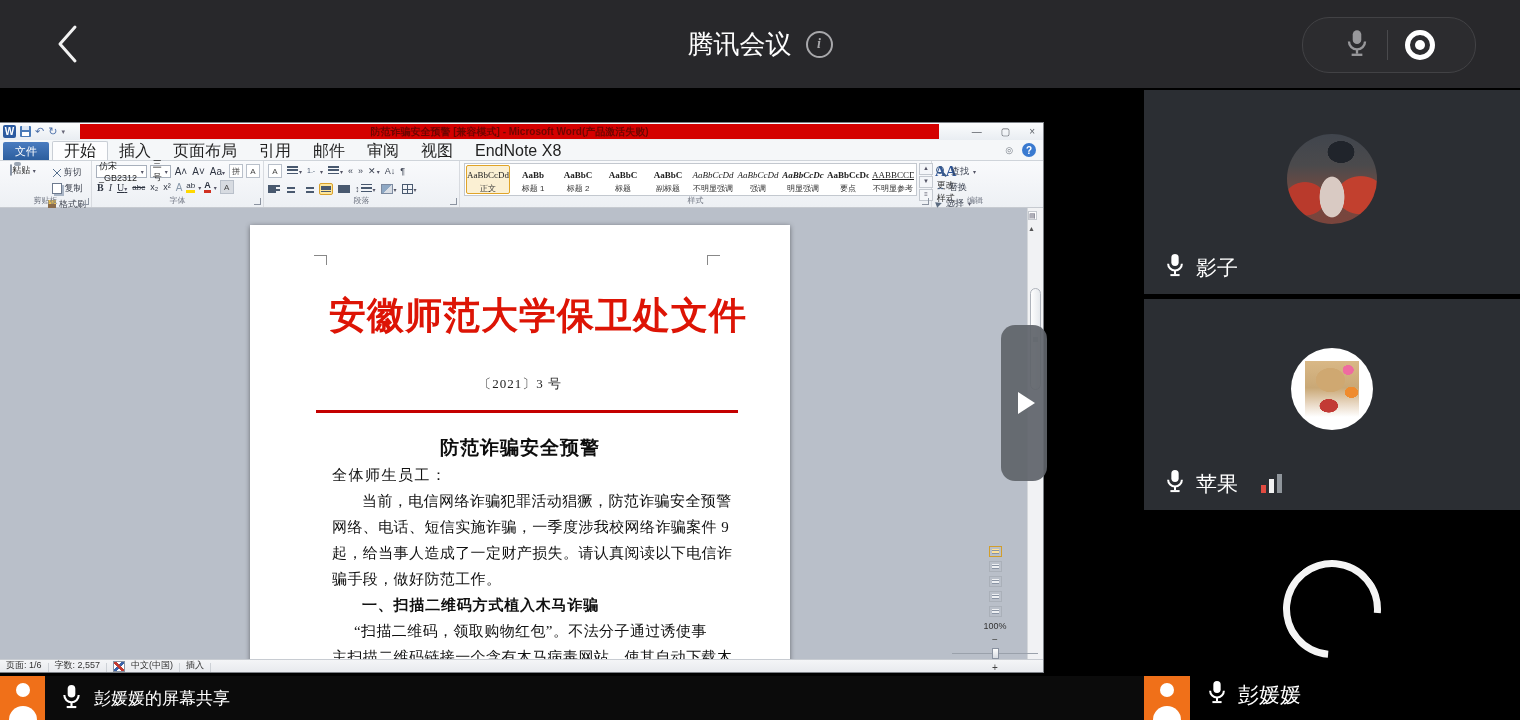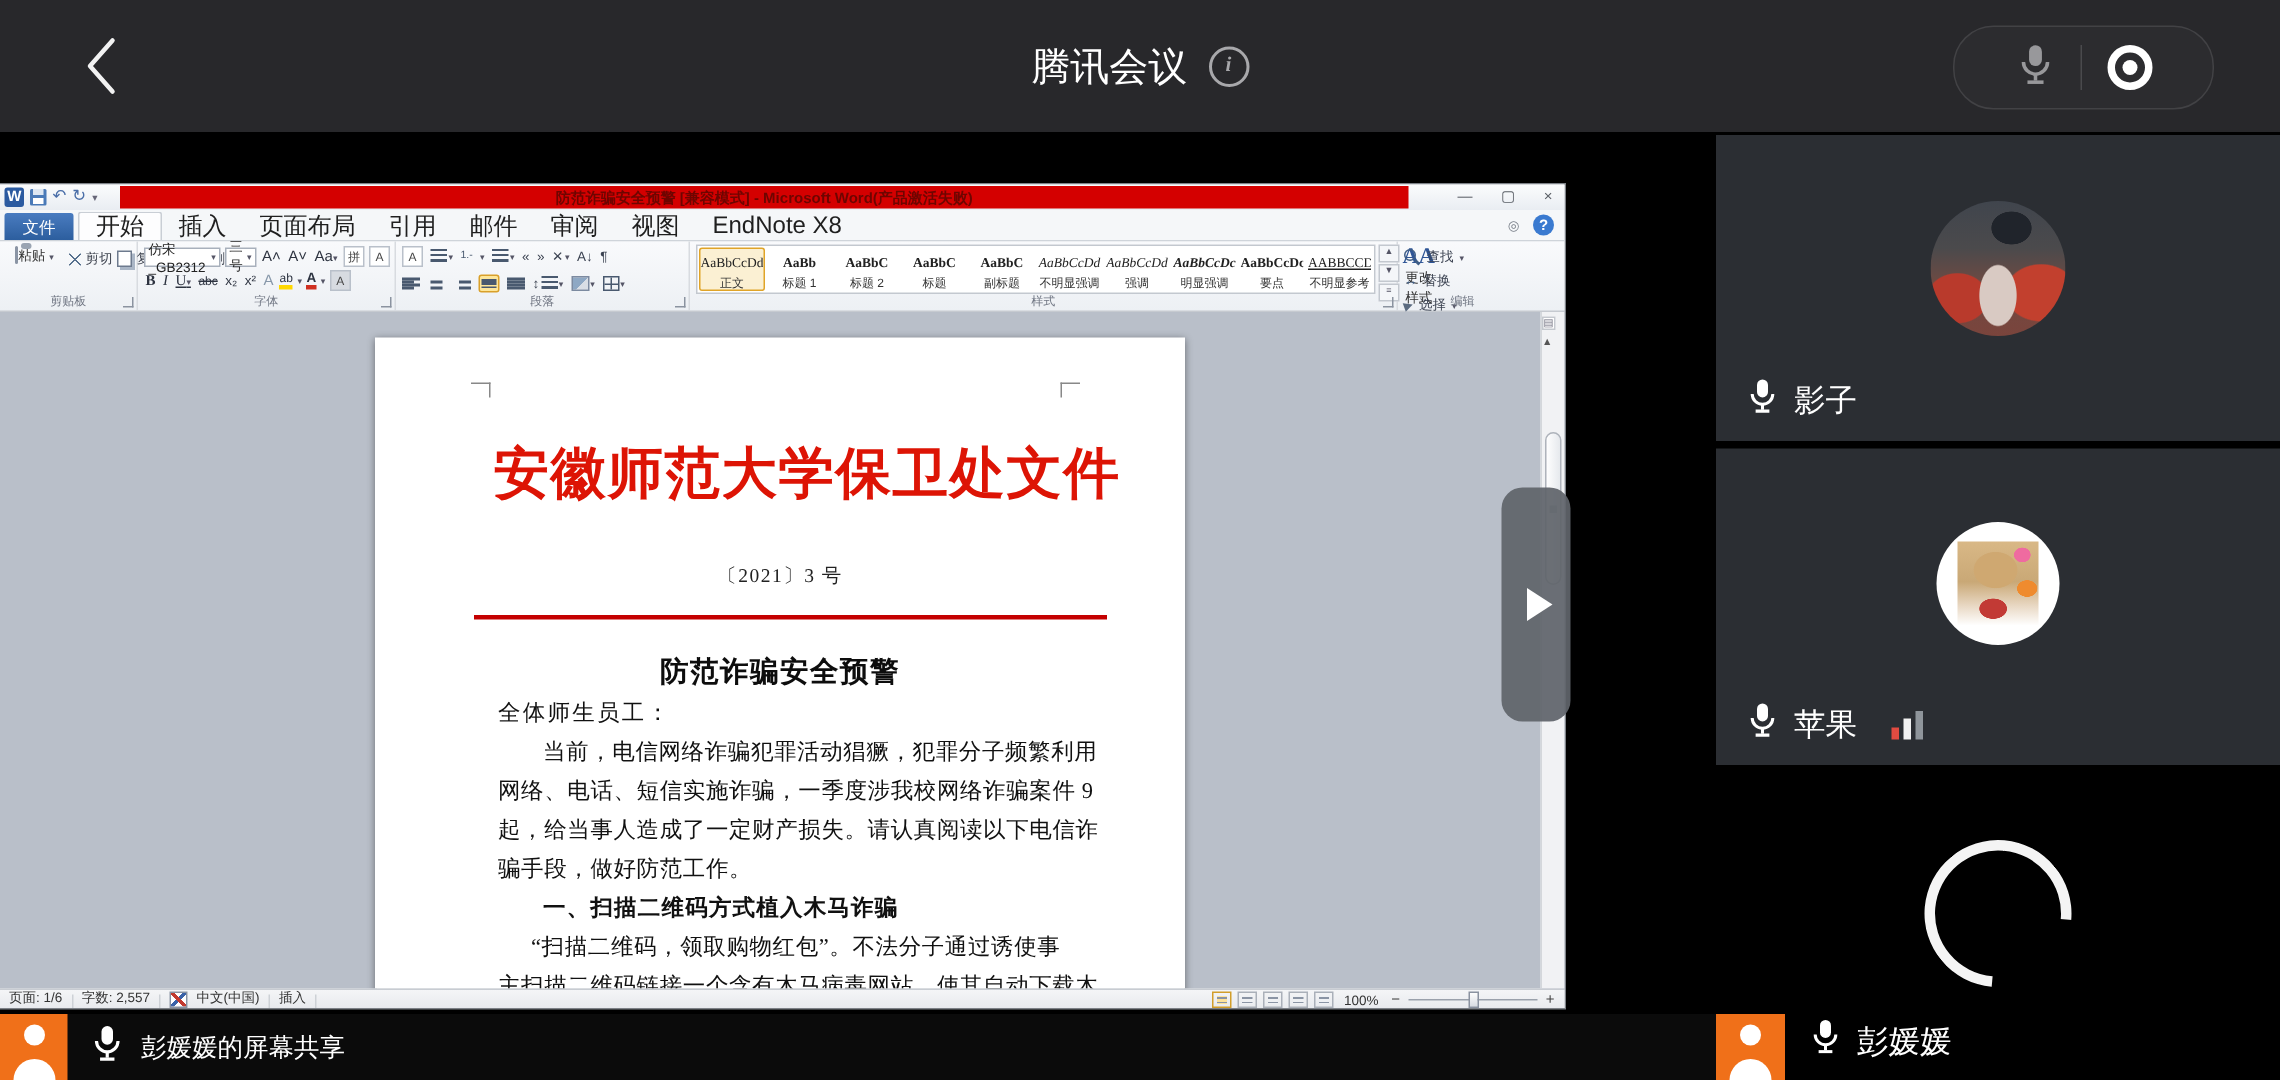--- a/index.html
+++ b/index.html
@@ -112,21 +112,21 @@
   .launcher{position:absolute;bottom:2px;right:2px;width:6px;height:6px;
             border-right:1px solid #8b93a0;border-bottom:1px solid #8b93a0;cursor:pointer;}
   
   .g-clip{width:92px;}
   .paste-btn{position:absolute;left:5px;top:3px;width:36px;text-align:center;font-size:9px;color:#333;cursor:pointer;}
   .clip-icon{width:15px;height:18px;margin:0 auto 1px;background:#fdfdfd;border:1px solid #8a94a4;
              border-radius:2px;position:relative;}
   .clip-icon::before{content:"";position:absolute;left:3px;top:-3px;width:7px;height:4px;background:#9aa4b2;
                      border-radius:2px;}
   .dd{font-size:6px;color:#556;}
-  .clip-small{margin-left:42px;display:flex;flex-direction:row;gap:3px;padding-top:3px;align-items:center;}
+  .clip-small{margin-left:42px;display:flex;flex-direction:column;gap:3px;padding-top:3px;align-items:center;}
   .small-cmd{display:flex;align-items:center;gap:3px;font-size:9px;color:#3f4450;white-space:nowrap;cursor:pointer;}
   .ico-cut{width:8px;height:8px;flex:none;background:
       linear-gradient(45deg,transparent 44%,#56708e 44% 56%,transparent 56%),
       linear-gradient(-45deg,transparent 44%,#56708e 44% 56%,transparent 56%);}
   .ico-copy{width:8px;height:9px;flex:none;border:1px solid #6d7a8e;background:#fff;box-shadow:2px 2px 0 0 #aab6c6;}
   .ico-painter{width:8px;height:9px;flex:none;background:linear-gradient(#f2c24b 0 40%,#8a6b4a 40%);}
   
   .g-font{width:172px;}
   .font-row{display:flex;align-items:center;gap:3px;height:16px;font-size:10px;color:#2d3340;}
   .combo{height:13px;border:1px solid #a8b0bc;background:#fff;font-size:9px;color:#222;display:flex;
@@ -221,21 +221,21 @@
             background:linear-gradient(90deg,#fefefe,#e6e9ed);border:1px solid #aeb3bb;border-radius:6px;cursor:grab;}
   .sb-thumb::after{content:"";position:absolute;left:50%;top:50%;width:5px;height:5px;margin:-2px 0 0 -3px;background:#b9bec6;}
   
   .w-status{position:absolute;left:0;bottom:0;width:100%;height:13px;background:linear-gradient(#f4f5f7,#e8eaee);
             border-top:1px solid #c8ccd2;display:flex;align-items:flex-end;font-size:9px;color:#333;box-sizing:border-box;}
   .sitem{padding:0 6px;white-space:nowrap;cursor:pointer;}
   .ssep{width:1px;height:9px;background:#cdd1d6;}
   .ico-proof{width:10px;height:9px;background:#fff;border:1px solid #8892a2;margin-left:6px;flex:none;
       background-image:linear-gradient(45deg,transparent 42%,#c23a30 42% 58%,transparent 58%),
                        linear-gradient(-45deg,transparent 42%,#3a62a8 42% 58%,transparent 58%);cursor:pointer;}
-  .status-right{margin-left:auto;display:flex;align-items:center;gap:4px;padding-right:5px;}
+  .status-right{margin-left:auto;display:flex;align-items:center;gap:4px;padding-right:5px;flex-direction:column;}
   .vb{width:13px;height:11px;border:1px solid #aab0b9;background:#eef0f3;box-sizing:border-box;cursor:pointer;
       background-image:repeating-linear-gradient(to bottom,#8a94a4 0 1px,transparent 1px 3px);background-clip:content-box;padding:2px;}
   .vb.active{background-color:#fde29a;border-color:#d29e2a;}
   .zoom-label{font-size:9px;padding:0 3px;}
   .zbtn{font-size:10px;color:#444;width:9px;text-align:center;cursor:pointer;line-height:9px;}
   .ztrack{position:relative;width:86px;height:11px;}
   .ztrack::before{content:"";position:absolute;left:0;right:0;top:5px;height:1px;background:#9aa1ab;}
   .zthumb{position:absolute;left:40px;top:0;width:7px;height:11px;background:linear-gradient(#fdfdfd,#d8dce2);
           border:1px solid #8a92a0;box-sizing:border-box;cursor:grab;}
 </style>
@@ -518,21 +518,21 @@
 
     <div class="w-doc">
       <div class="page">
         <span class="crop crop-l"></span>
         <span class="crop crop-r"></span>
         <div class="doc-title">安徽师范大学保卫处文件</div>
         <div class="doc-number">〔2021〕3 号</div>
         <div class="doc-rule"></div>
         <div class="doc-heading">防范诈骗安全预警</div>
         <div class="doc-salutation">全体师生员工：</div>
-        <div class="doc-line" style="left:112px;top:267px">当前，电信网络诈骗犯罪活动猖獗，犯罪分子频繁利用</div>
+        <div class="doc-line" style="left:112px;top:267px">当前，电信网络诈骗犯罪活动猖獗，防范诈骗安全预警</div>
         <div class="doc-line" style="left:82px;top:293px">网络、电话、短信实施诈骗，一季度涉我校网络诈骗案件 9</div>
         <div class="doc-line" style="left:82px;top:319px">起，给当事人造成了一定财产损失。请认真阅读以下电信诈</div>
         <div class="doc-line" style="left:82px;top:345px">骗手段，做好防范工作。</div>
         <div class="doc-line doc-sec" style="left:112px;top:371px">一、扫描二维码方式植入木马诈骗</div>
         <div class="doc-line" style="left:104px;top:397px">“扫描二维码，领取购物红包”。不法分子通过诱使事</div>
         <div class="doc-line" style="left:82px;top:423px">主扫描二维码链接一个含有木马病毒网站，使其自动下载木</div>
       </div>
       <div class="scrollbar">
         <span class="sb-box">▤</span>
         <span class="sb-up">▲</span>

